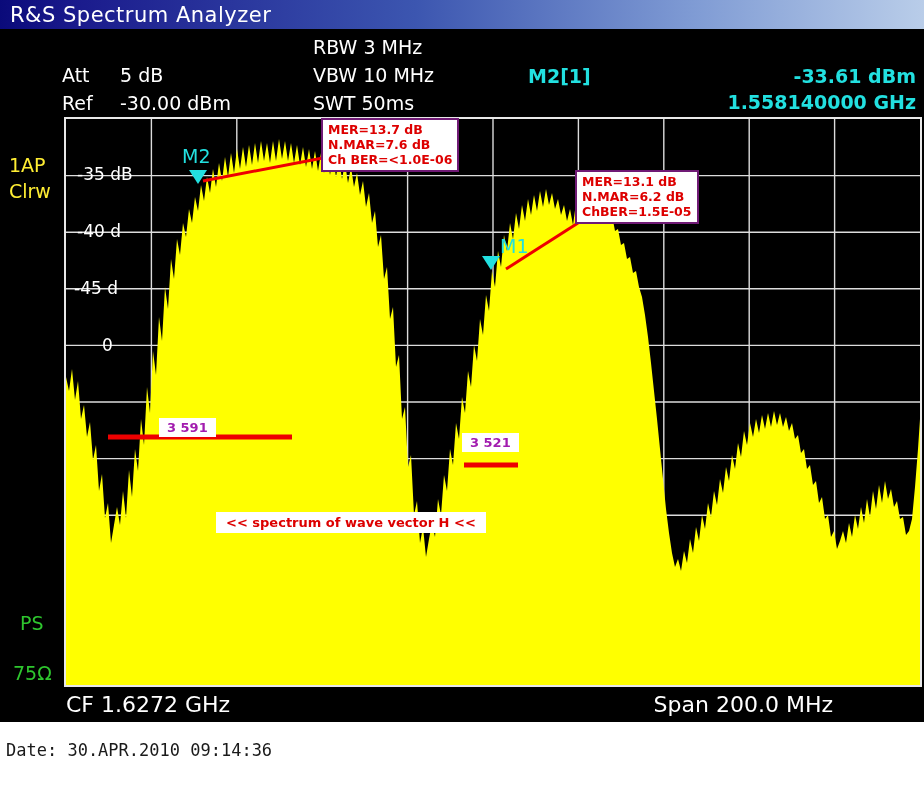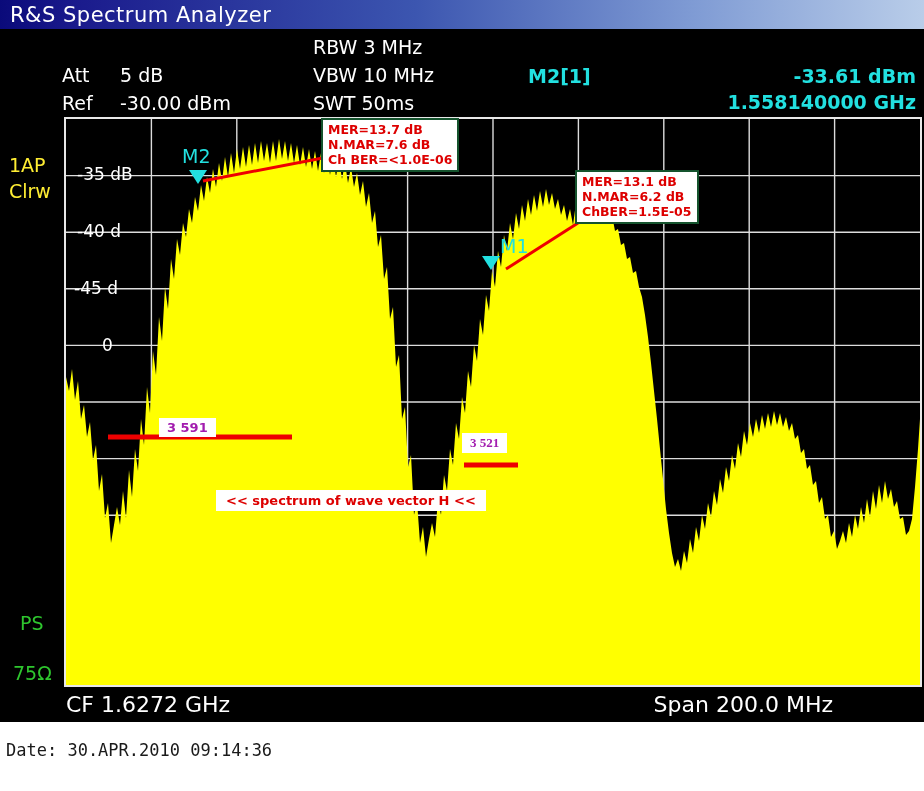--- a/index.html
+++ b/index.html
@@ -111,21 +111,21 @@
     position: absolute;
     left: 64px; top: 656px;
     width: 858px; height: 2px;
     background: #e8e8e8;
   }
 
   
   .callout {
     position: absolute;
     background: #ffffff;
-    border: 2px solid #14532d;
+    border: 2px solid #701a75;
     color: #dd0000;
     font-size: 12.5px;
     font-weight: bold;
     font-family: "DejaVu Sans", sans-serif;
     line-height: 15px;
     padding: 2px 5px 3px 5px;
     white-space: nowrap;
     z-index: 20;
   }
   .pill {
@@ -353,23 +353,23 @@
       <div>Ch BER=&lt;1.0E-06</div>
     </div>
 
     <div class="callout" style="left:575px; top:141px;">
       <div>MER=13.1 dB</div>
       <div>N.MAR=6.2 dB</div>
       <div>ChBER=1.5E-05</div>
     </div>
 
     <div class="pill" style="left:159px; top:389px;">3 591</div>
-    <div class="pill" style="left:462px; top:404px;font-family:Liberation Serif, serif;">3 521</div>
-
-    <div class="waverow" style="left:216px; top:461px;text-align:right;">&lt;&lt; spectrum of wave vector H &lt;&lt;</div>
+    <div class="pill" style="left:462px; top:404px;">3 521</div>
+
+    <div class="waverow" style="left:216px; top:483px;text-align:right;">&lt;&lt; spectrum of wave vector H &lt;&lt;</div>
 
     <div id="footer-rule"></div>
     <div id="footer">
       <div class="ftxt" id="cf-label">CF 1.6272 GHz</div>
       <div class="ftxt" id="span-label">Span 200.0 MHz</div>
     </div>
 
   </div>
 
   <div id="datebar">

